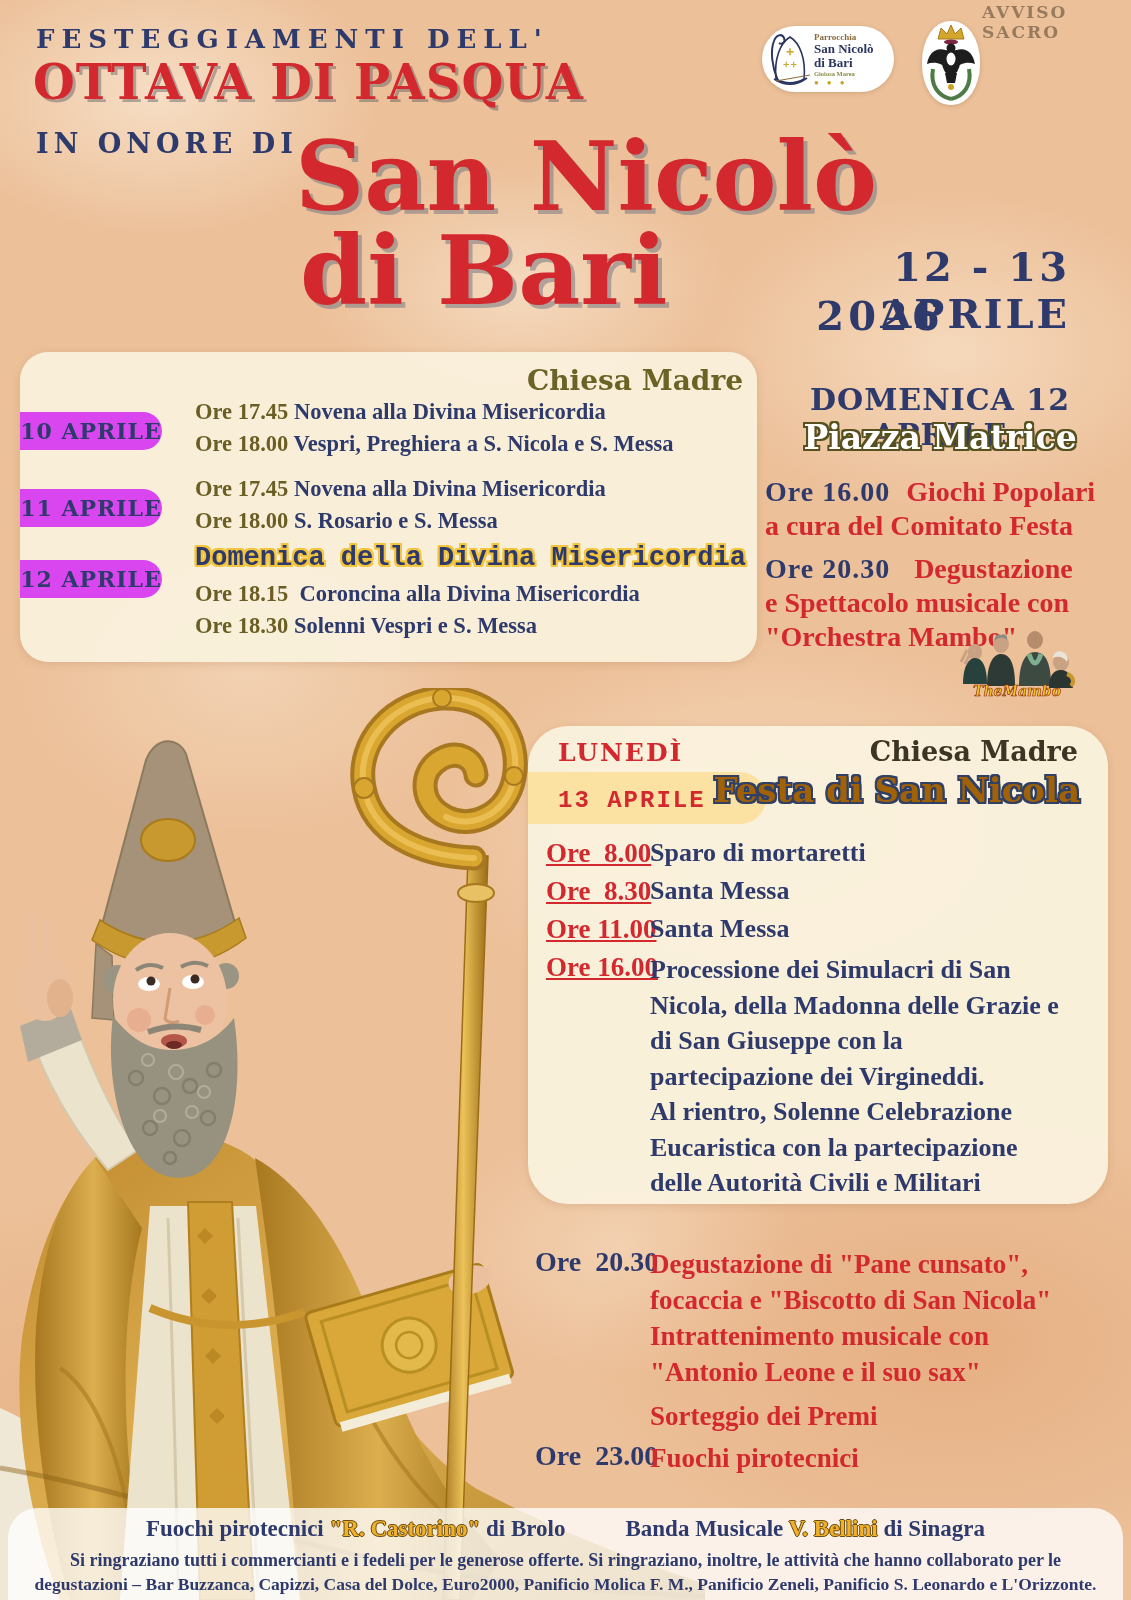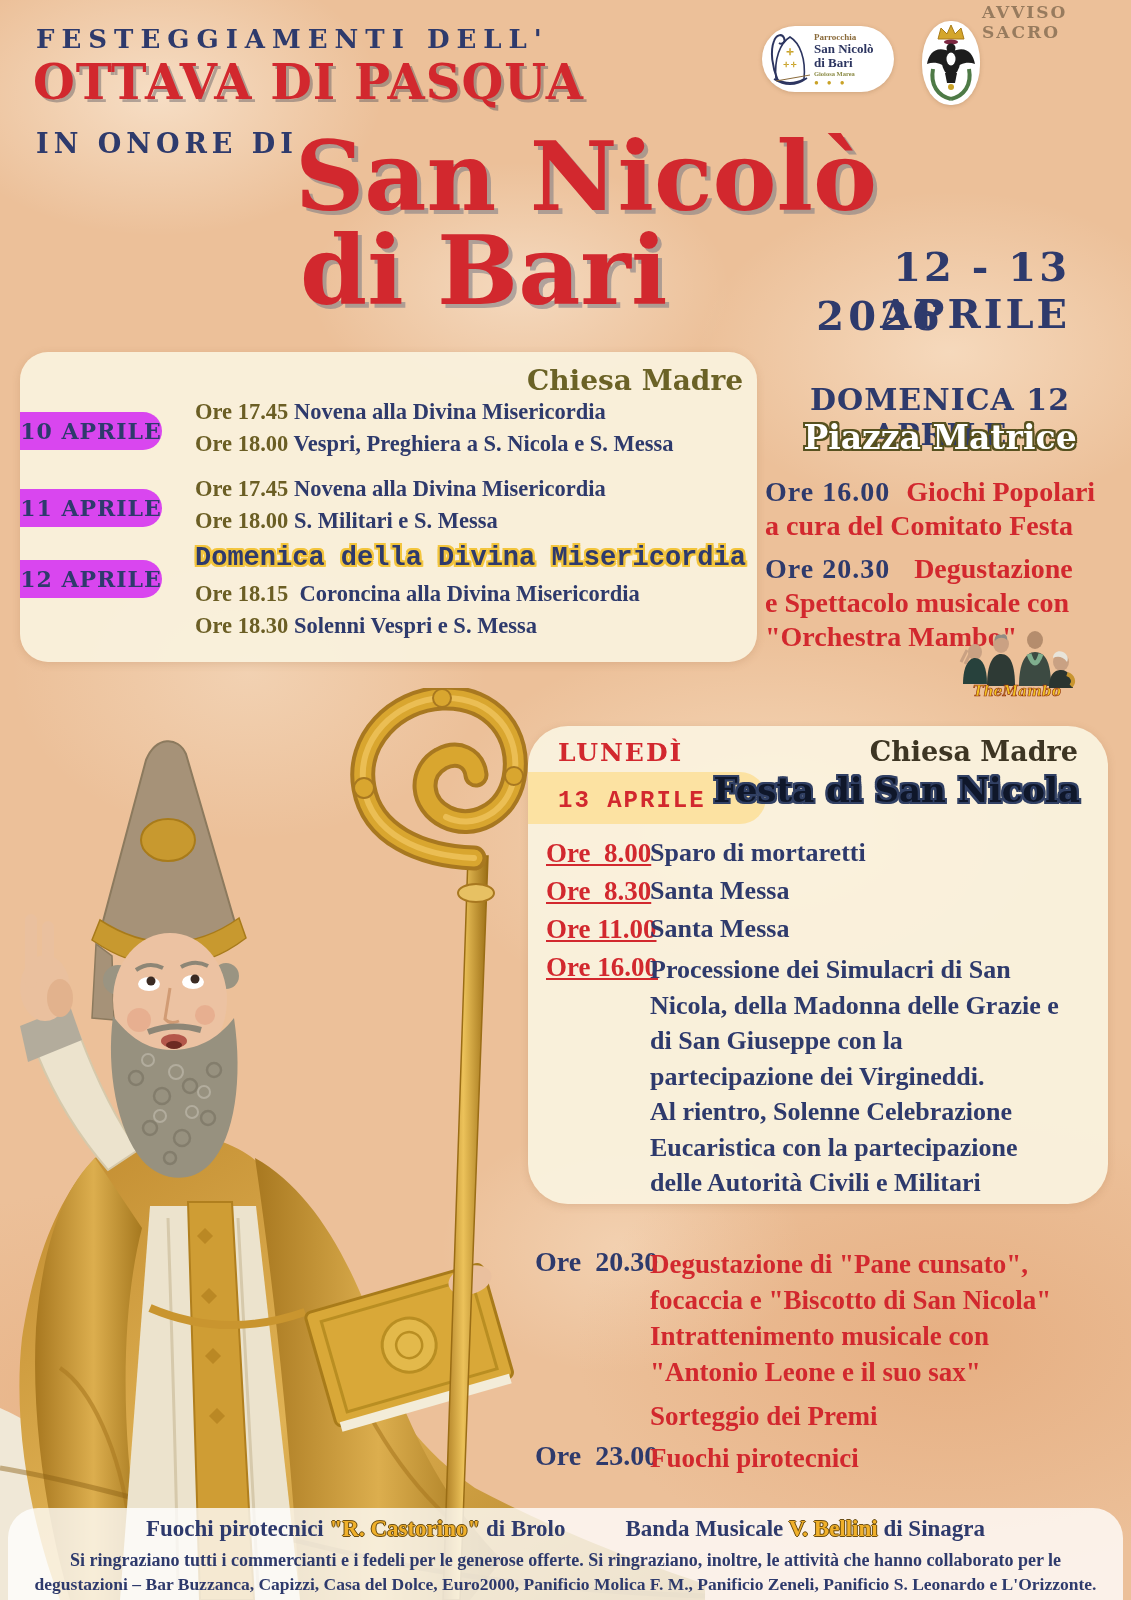--- a/index.html
+++ b/index.html
@@ -66,21 +66,21 @@
   .sun-ev .d{color:#d2282e;}
   .bandphoto{left:953px;top:622px;width:128px;height:78px;}
   
   .statue{left:0;top:688px;width:730px;height:912px;}
   
   .monday{left:528px;top:726px;width:580px;height:478px;background:rgba(250,242,222,.94);border-radius:40px;box-shadow:0 2px 8px rgba(150,100,60,.2);}
   .mon-day{left:30px;top:12px;font-size:25px;letter-spacing:2px;}
   .mon-pill{left:0;top:46px;width:238px;height:52px;background:#fce2a2;border-radius:0 26px 26px 0;}
   .mon-date{left:30px;top:61px;font-size:24px;letter-spacing:2px;font-family:Liberation Mono, monospace;}
   .mon-venue{right:30px;top:10px;font-size:27px;color:#3d3523;}
-  .mon-title{right:28px;top:44px;font-size:34px;color:#0f172a;font-family:"DejaVu Serif",serif;
+  .mon-title{right:28px;top:44px;font-size:34px;color:#a16207;font-family:"DejaVu Serif",serif;
      text-shadow:-2px 0 #314064,2px 0 #314064,0 -2px #314064,0 2px #314064,-2px -2px #314064,2px -2px #314064,-2px 2px #314064,2px 2px #314064;}
   .mon-ev-t{left:18px;font-size:27px;color:#d2282e;text-decoration:underline;}
   .mon-ev-d{left:122px;font-size:26px;color:#2e3a6c;}
   .me0{top:112px}.me1{top:150px}.me2{top:188px}.me3{top:226px}
   .mon-proc{width:452px;line-height:35.5px;}
   
   .eve-t{font-size:28px;color:#2e3a6c;}
   .eve-d{font-size:27px;color:#d2282e;line-height:36px;}
   .eve1t{left:535px;top:1246px;}
   .eve1d{left:650px;top:1246px;width:475px;}
@@ -144,21 +144,21 @@
 
   <div class="abs triduo">
     <div class="abs triduo-venue olive titlefont">Chiesa Madre</div>
 
     <div class="abs pill pill0">10 APRILE</div>
     <div class="abs evline d0e0"><span class="t">Ore 17.45 </span><span class="d">Novena alla Divina Misericordia</span></div>
     <div class="abs evline d0e1"><span class="t">Ore 18.00 </span><span class="d">Vespri, Preghiera a S. Nicola e S. Messa</span></div>
 
     <div class="abs pill pill1">11 APRILE</div>
     <div class="abs evline d1e0"><span class="t">Ore 17.45 </span><span class="d">Novena alla Divina Misericordia</span></div>
-    <div class="abs evline d1e1"><span class="t">Ore 18.00 </span><span class="d">S. Militari e S. Messa</span></div>
+    <div class="abs evline d1e1"><span class="t">Ore 18.00 </span><span class="d">S. Rosario e S. Messa</span></div>
 
     <div class="abs pill pill2">12 APRILE</div>
     <div class="abs head12">Domenica della Divina Misericordia</div>
     <div class="abs evline d2e0"><span class="t">Ore 18.15  </span><span class="d">Coroncina alla Divina Misericordia</span></div>
     <div class="abs evline d2e1"><span class="t">Ore 18.30 </span><span class="d">Solenni Vespri e S. Messa</span></div>
   </div>
 
   <div class="abs sun-title navy titlefont">DOMENICA 12 APRILE</div>
   <div class="abs sun-venue">Piazza Matrice</div>
   <div class="abs sun-ev sun-ev1"><span class="t">Ore 16.00  </span><span class="d pre">Giochi Popolari

